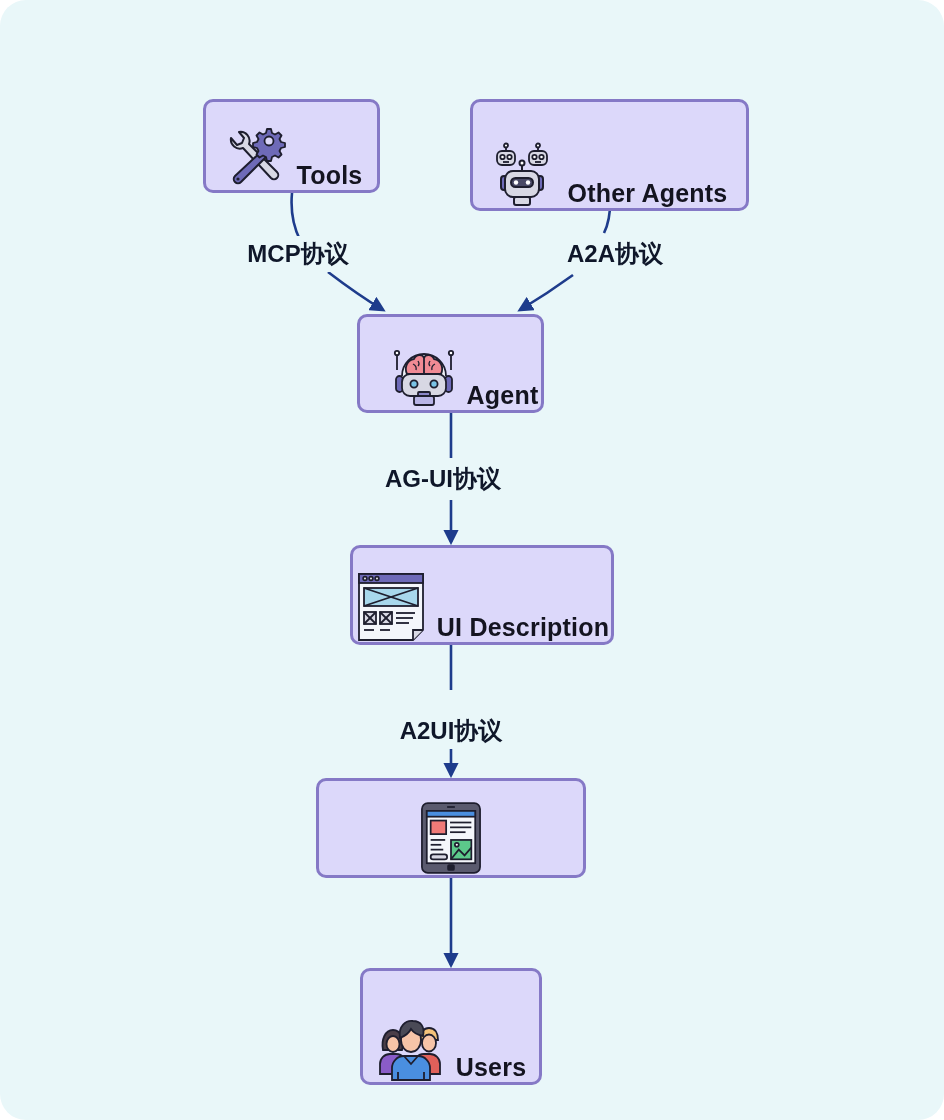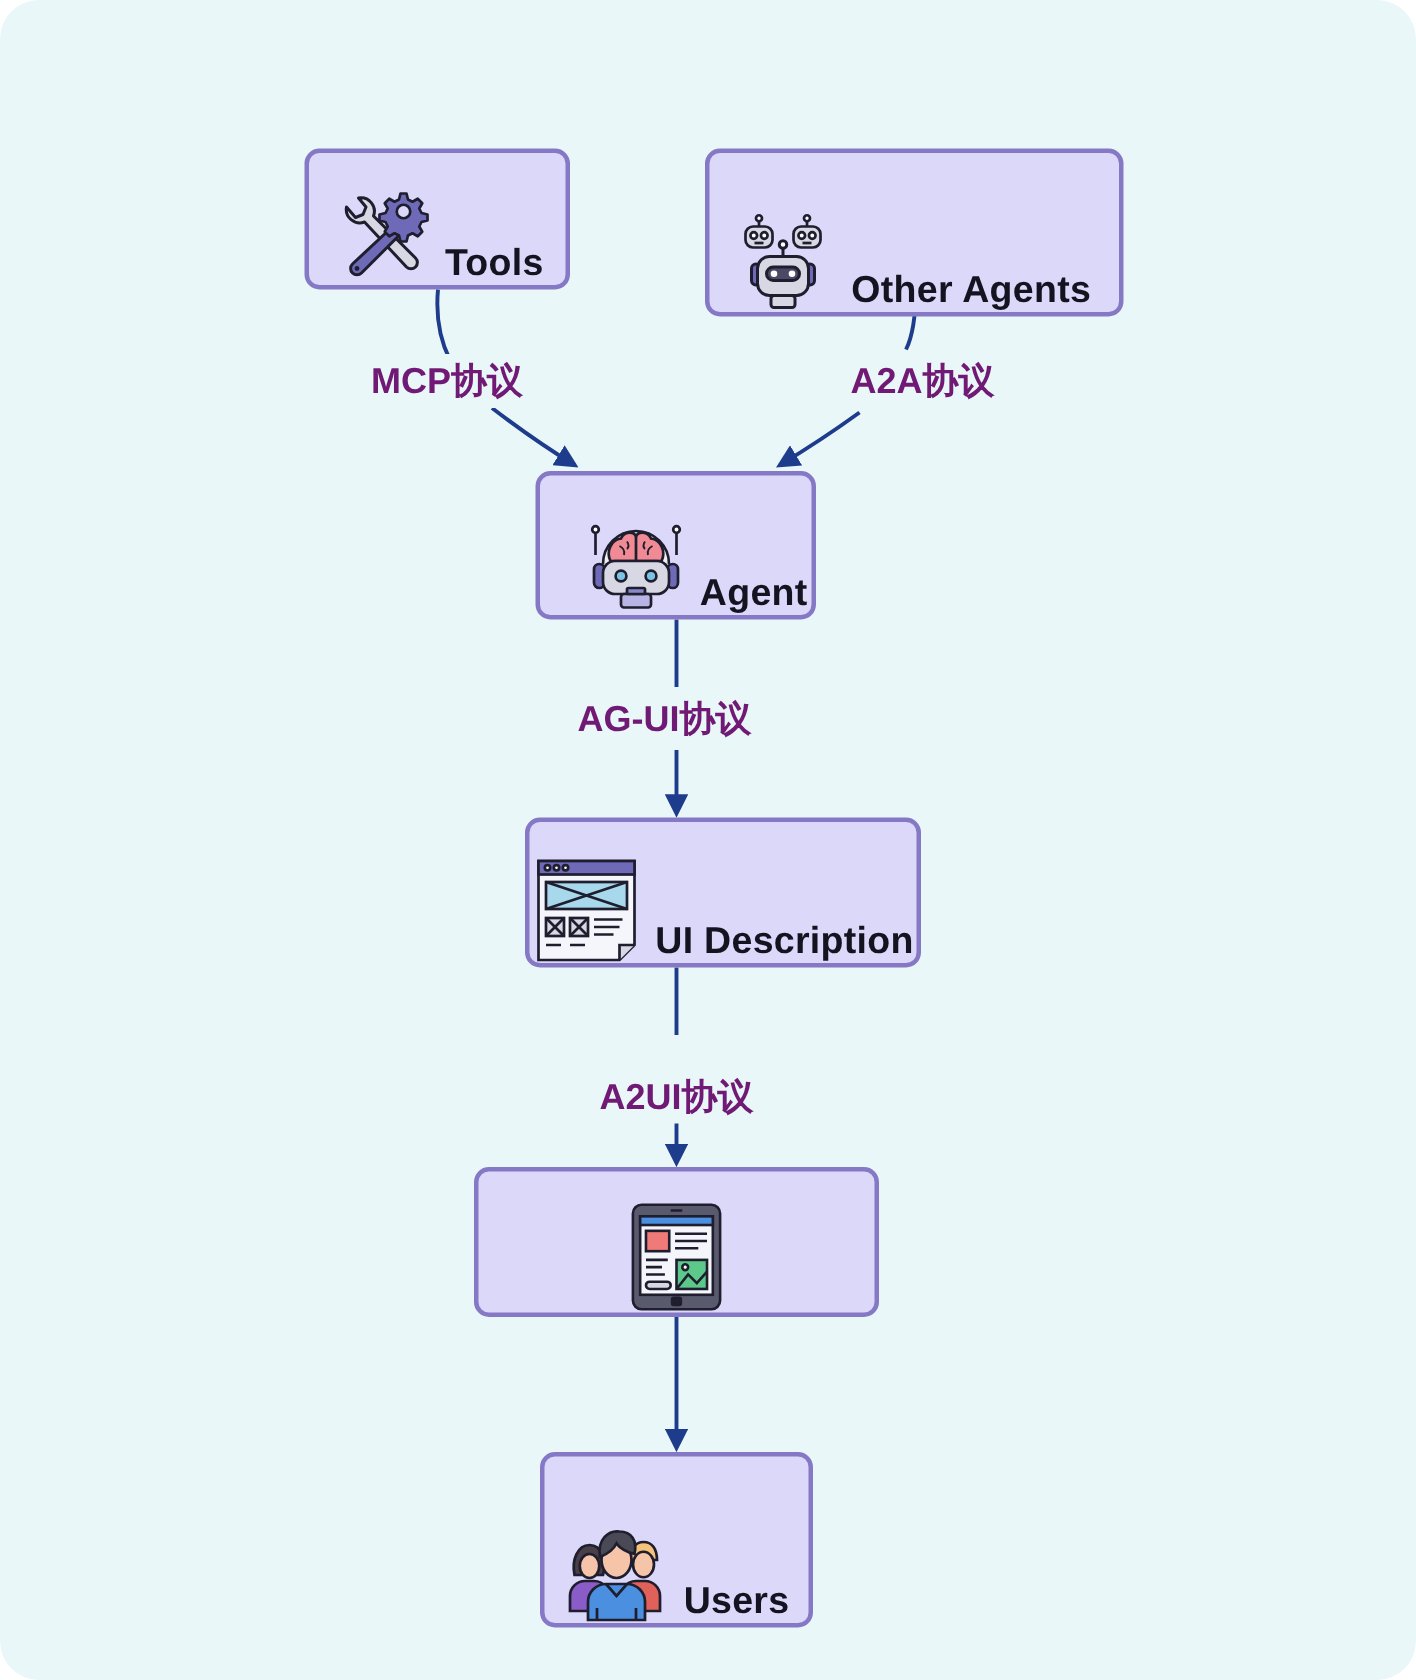--- a/index.html
+++ b/index.html
@@ -6,21 +6,21 @@
   body { width: 944px; height: 1120px; position: relative; overflow: hidden;
          font-family: "Liberation Sans", "DejaVu Sans", sans-serif; }
   .canvas { position: absolute; left: 0; top: 0; width: 944px; height: 1120px;
             background: #e9f7f9; border-radius: 26px; }
   .edges { position: absolute; left: 0; top: 0; width: 944px; height: 1120px; }
   .node { position: absolute; box-sizing: border-box; background: #dcd8fa;
           border: 3px solid #8579c6; border-radius: 10px;
           display: flex; align-items: flex-end; justify-content: center; gap: 10px; }
   .node .icon { width: 66px; height: 66px; flex: 0 0 auto; }
   .node .label { font-size: 25px; font-weight: bold; color: #141420; white-space: nowrap; letter-spacing: 0.2px; }
-  .edge-label { position: absolute; font-size: 24px; font-weight: bold; color: #701a75;
+  .edge-label { position: absolute; font-size: 24px; font-weight: bold; color: #0f172a;
                 white-space: nowrap; transform: translate(-50%, -50%);
                 background: #e9f7f9; padding: 2px 4px; }
 </style>
 </head>
 <body>
 
 <div class="canvas"></div>
 
 <svg class="edges" viewBox="0 0 944 1120">
   <defs>

